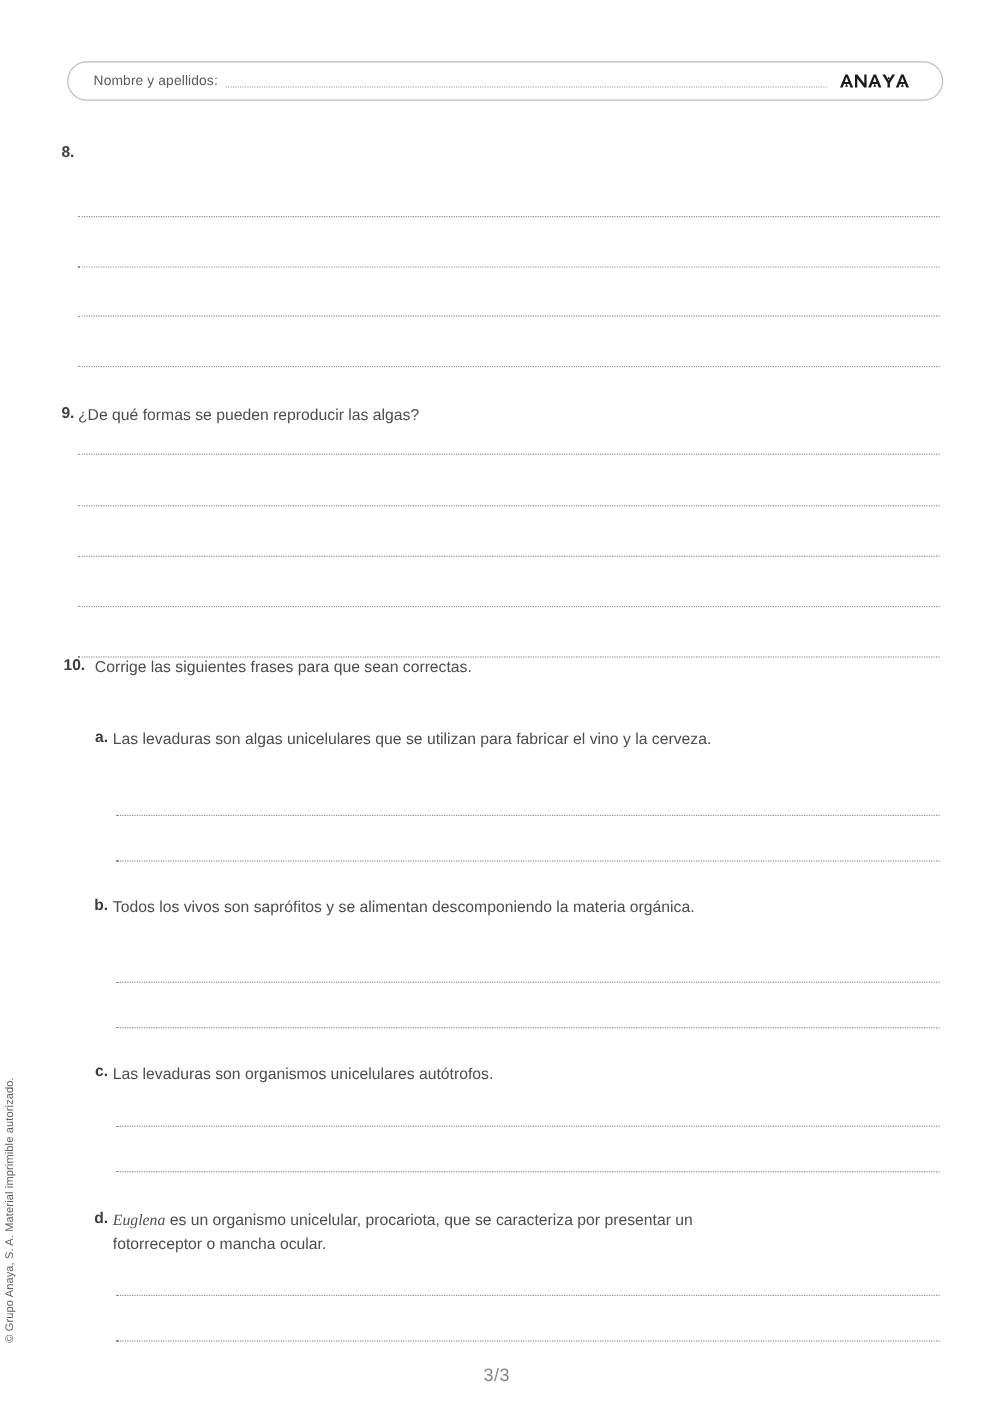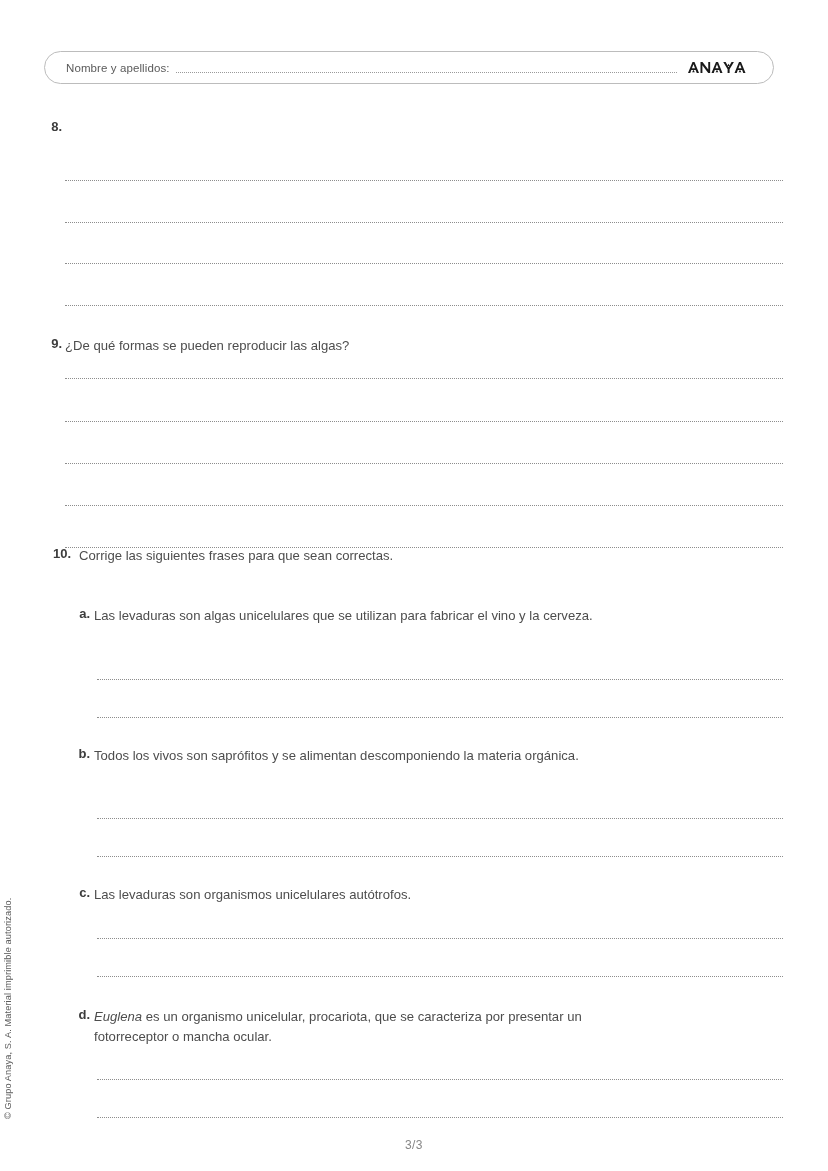--- a/index.html
+++ b/index.html
@@ -12,21 +12,21 @@
     height: 1171px;
     position: relative;
     font-family: "Liberation Sans", sans-serif;
     color: #4a4a4a;
     overflow: hidden;
   }
 
   
   .name-box {
     position: absolute;
-    left: 44px;
+    left: 56px;
     top: 51px;
     width: 730px;
     height: 33px;
     border: 1px solid #bcbcbc;
     border-radius: 17px;
     box-sizing: border-box;
     display: flex;
     align-items: center;
   }
   .name-label {
@@ -69,21 +69,21 @@
     color: #3c3c3c;
     text-align: right;
     flex: none;
   }
   .q-text {
     font-size: 13.1px;
     line-height: 19.6px;
     color: #4d4d4d;
     letter-spacing: 0.01px;
   }
-  .q-text .it { font-style: italic; }
+  .q-text .it { font-style: italic; font-family: Liberation Serif, serif; }
 
   
   .lvl1 .q-num { width: 16px; margin-left: 46px; }
   .lvl1 .q-text { margin-left: 3px; width: 560px; }
 
   
   .lvl1b .q-num { width: 27px; margin-left: 44px; }
   .lvl1b .q-text { margin-left: 8px; width: 560px; }
 
   
@@ -112,21 +112,21 @@
     letter-spacing: 0.12px;
   }
 
   
   .footer {
     position: absolute;
     left: 0;
     top: 1138px;
     width: 828px;
     text-align: center;
-    font-size: 12px;
+    font-size: 15px;
     color: #868686;
     letter-spacing: 0.4px;
   }
 </style>
 </head>
 <body>
 
 <div class="name-box">
   <span class="name-label">Nombre y apellidos:</span>
   <span class="name-dots"></span>

